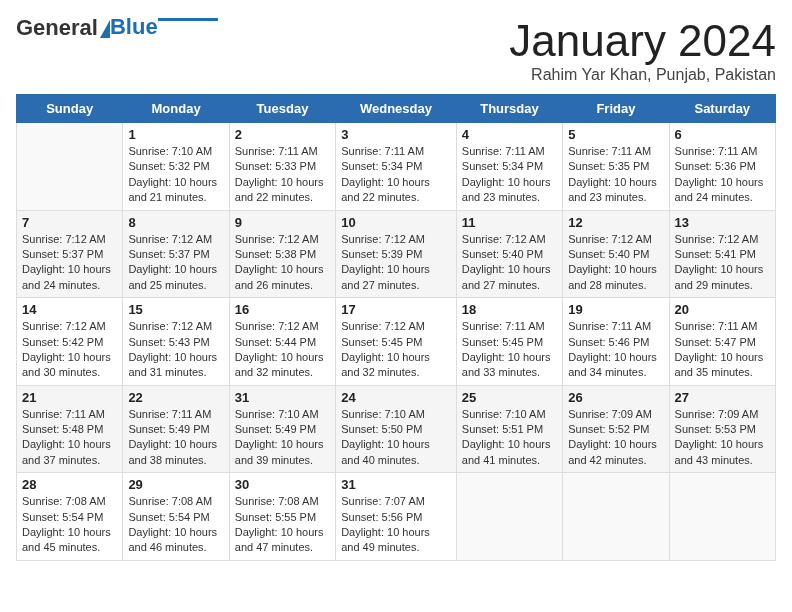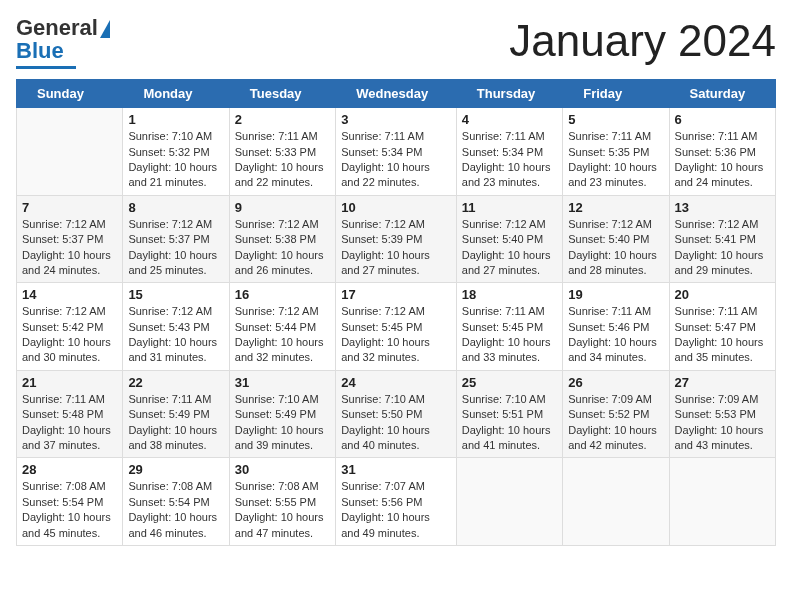--- a/index.html
+++ b/index.html
@@ -11,21 +11,21 @@
       padding: 16px;
     }
     .header {
       display: flex;
       justify-content: space-between;
       align-items: flex-start;
       margin-bottom: 10px;
     }
     .logo {
       display: flex;
-      flex-direction: column;
+      flex-direction: row;
       align-items: flex-start;
     }
     .logo-text {
       font-size: 22px;
       font-weight: bold;
       color: #333;
       line-height: 1.1;
     }
     .logo-line {
       width: 60px;
@@ -50,21 +50,21 @@
       width: 100%;
       border-collapse: collapse;
       font-size: 11px;
     }
     thead tr {
       background: #2b6cb0;
       color: #fff;
     }
     thead th {
       padding: 6px 20px;
-      text-align: left;
+      text-align: center;
       font-size: 13px;
       font-weight: bold;
       border: 1px solid #2b6cb0;
     }
     tbody tr {
       border-bottom: 1px solid #ccc;
     }
     tbody tr:nth-child(odd) {
       background: #fff;
     }
@@ -103,20 +103,21 @@
         <span style="color:#333;">General</span><span style="display:inline-block;width:0;height:0;border-left:10px solid transparent;border-right:0px solid transparent;border-bottom:18px solid #1a6fb5;margin-left:2px;vertical-align:middle;"></span>
       </span>
     </div>
     <div style="display:flex;margin-top:-2px;">
       <span style="font-size:22px;font-weight:bold;color:#1a6fb5;">Blue</span>
     </div>
     <div class="logo-line"></div>
   </div>
   <div class="title-block">
     <h1>January 2024</h1>
+    <h2>Rahim Yar Khan, Punjab, Pakistan</h2>
   </div>
 </div>
 
 <table>
   <thead>
     <tr>
     <th>Sunday</th>
         <th>Monday</th>
         <th>Tuesday</th>
         <th>Wednesday</th>

